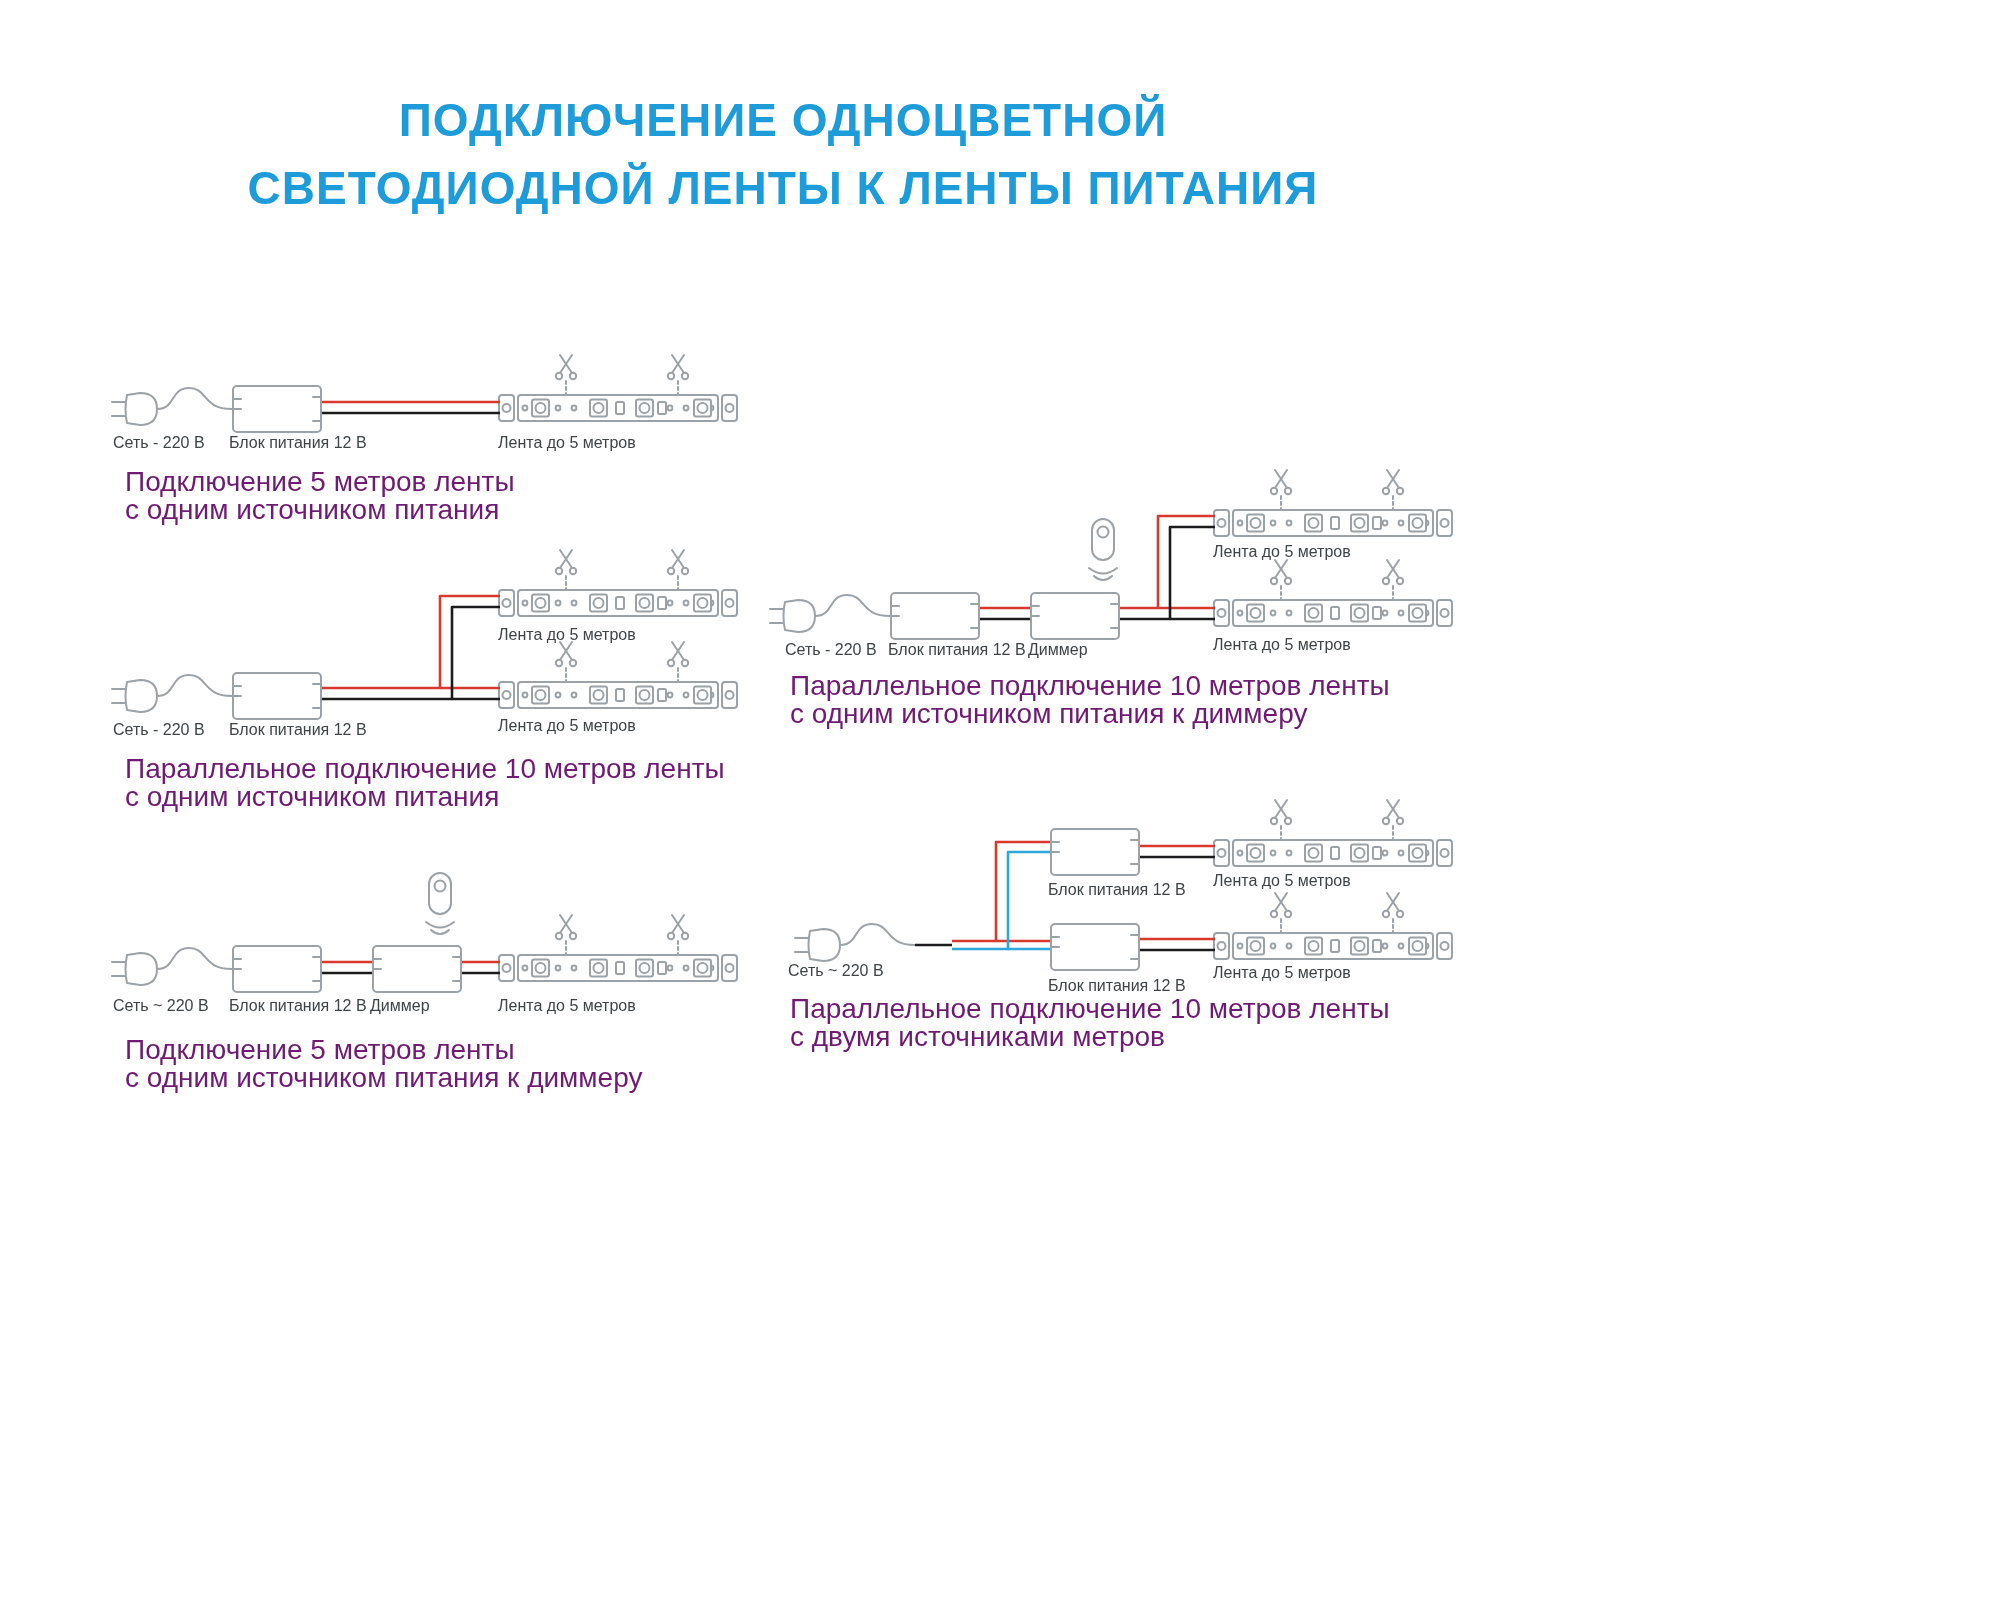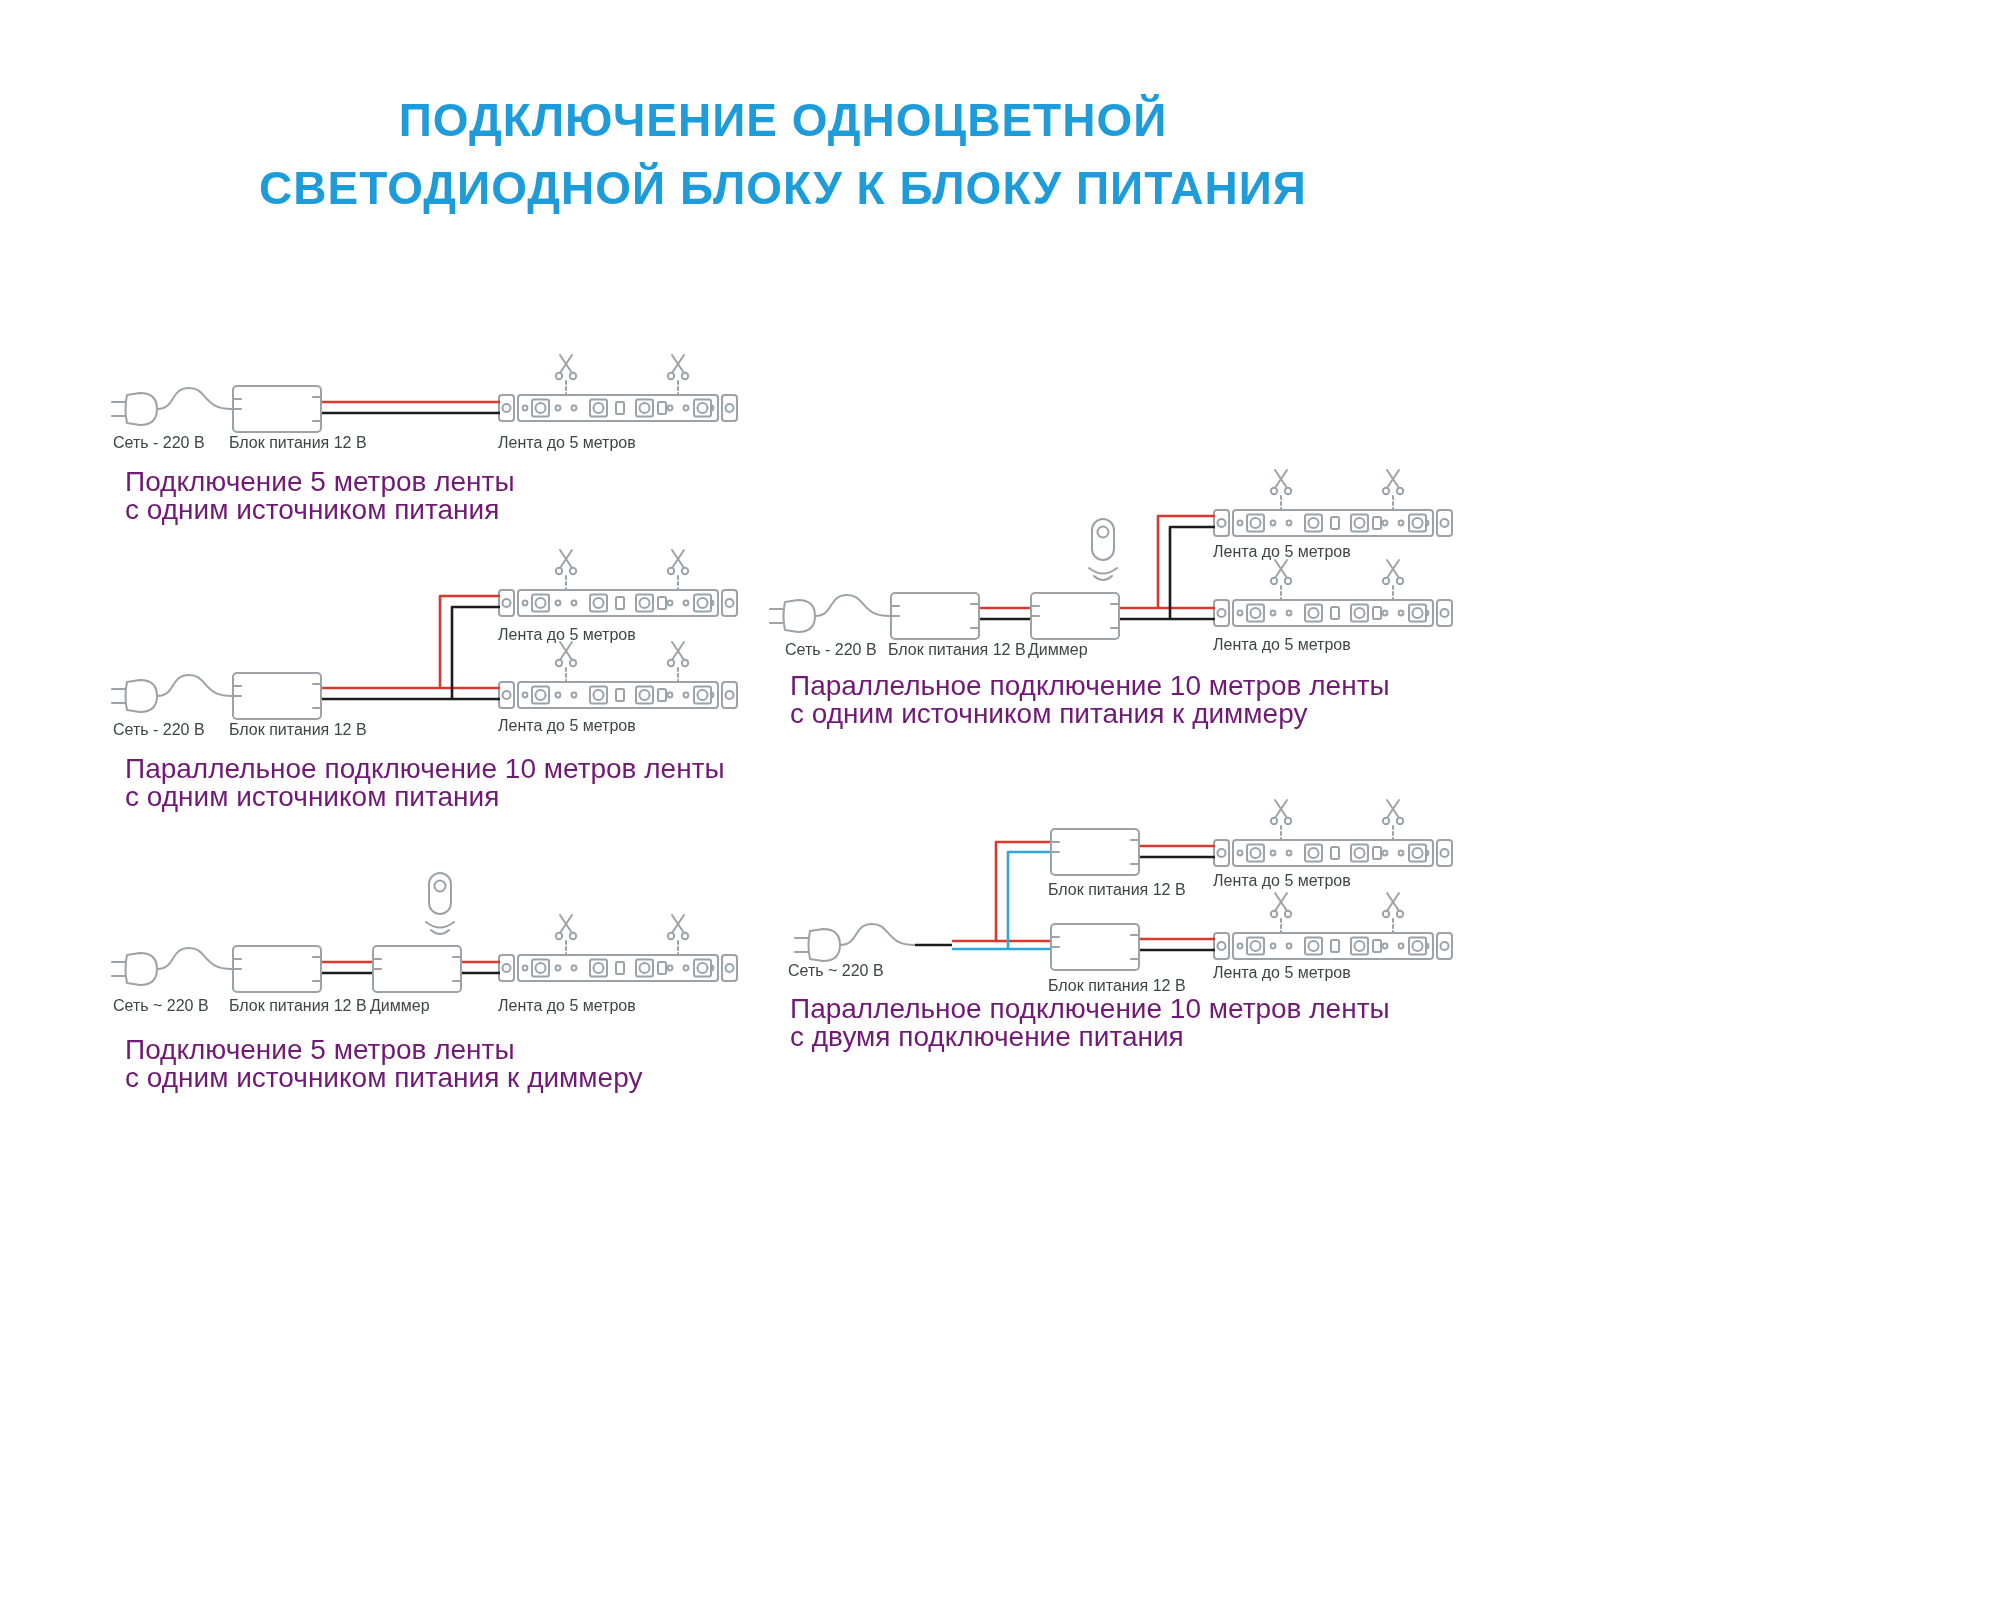--- a/index.html
+++ b/index.html
@@ -43,21 +43,21 @@
   .wb{stroke:#1c1c1e;stroke-width:2.6;fill:none;stroke-linejoin:round;}
   .wu{stroke:#2ea7db;stroke-width:2.6;fill:none;stroke-linejoin:round;}
 </style>
 </head>
 <body>
 
 <div class="page">
 
   <div class="title">
     <div>ПОДКЛЮЧЕНИЕ ОДНОЦВЕТНОЙ</div>
-    <div>СВЕТОДИОДНОЙ БЛОКУ К БЛОКУ ПИТАНИЯ</div>
+    <div>СВЕТОДИОДНОЙ ЛЕНТЫ К ЛЕНТЫ ПИТАНИЯ</div>
   </div>
 
   <svg class="art" width="2000" height="1600" viewBox="0 0 2000 1600">
     <defs>
 
       <g id="plug">
         <line x1="0" y1="23" x2="15" y2="23"></line>
         <line x1="0" y1="37" x2="15" y2="37"></line>
         <path d="M15,16 L28,14 Q45,14 45,30 Q45,46 28,46 L15,44 Q12,30 15,16 Z" fill="#fff"></path>
         <path d="M45,30 C64,30 58,9 77,9 C96,9 90,30 120,30" fill="none"></path>
@@ -213,16 +213,16 @@
     <div>с одним источником питания к диммеру</div>
   </div>
 
   <div class="lbl" style="left:1213px;top:872px">Лента до 5 метров</div>
   <div class="lbl" style="left:1048px;top:881px">Блок питания 12 В</div>
   <div class="lbl" style="left:788px;top:962px">Сеть ~ 220 В</div>
   <div class="lbl" style="left:1213px;top:964px">Лента до 5 метров</div>
   <div class="lbl" style="left:1048px;top:977px">Блок питания 12 В</div>
   <div class="caption" style="left:790px;top:995px">
     <div>Параллельное подключение 10 метров ленты</div>
-    <div>с двумя подключение питания</div>
+    <div>с двумя источниками метров</div>
   </div>
 
 </div>
 
 </body></html>

